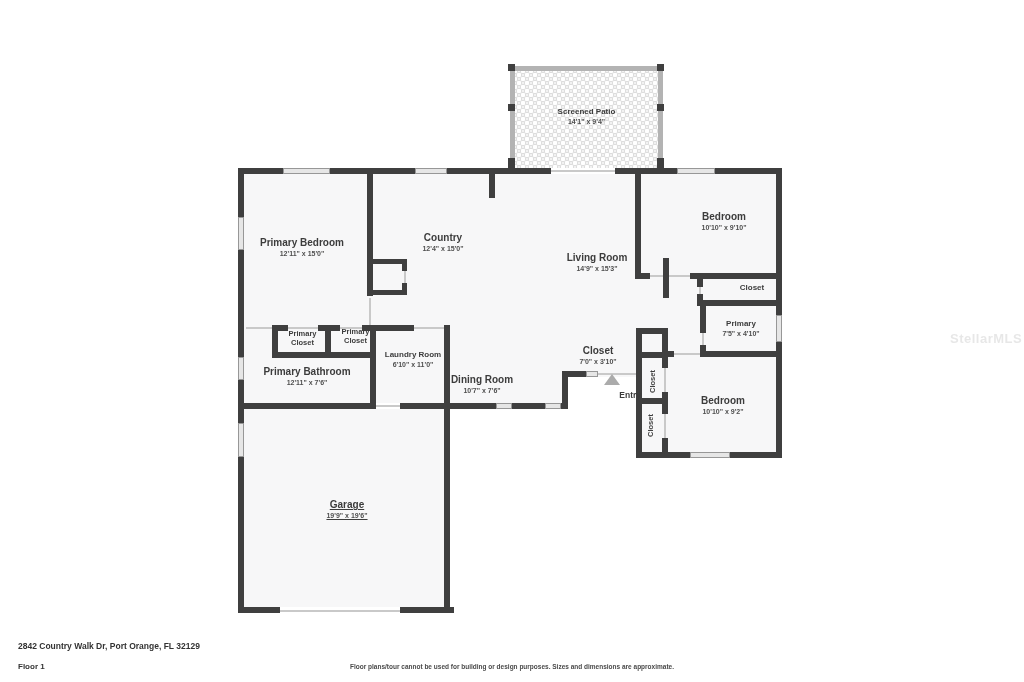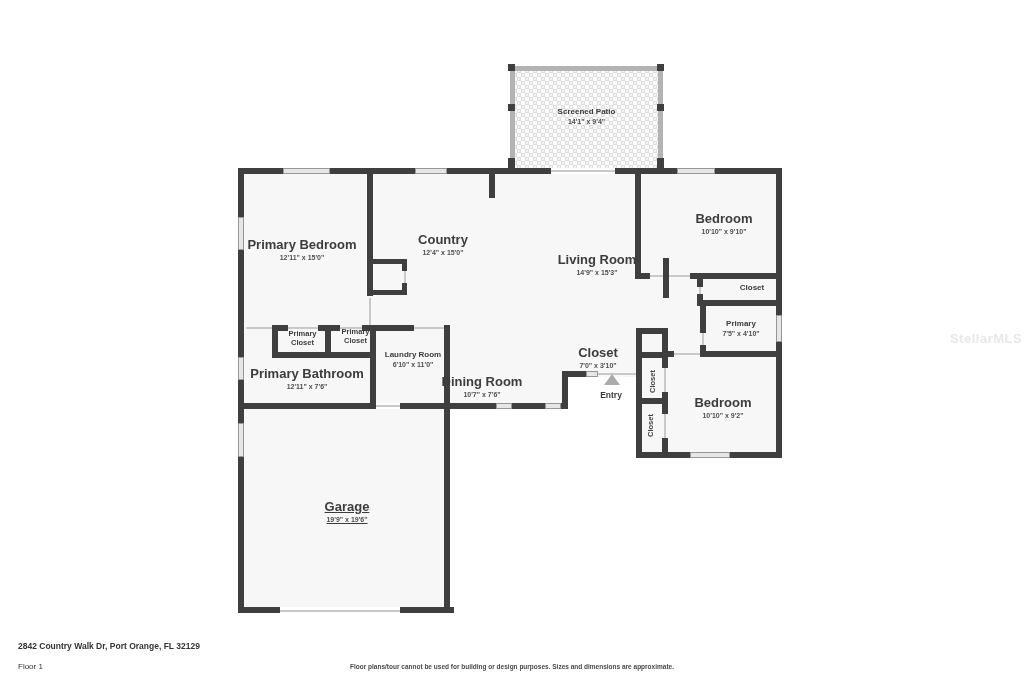--- a/index.html
+++ b/index.html
@@ -11,28 +11,28 @@
   .win{position:absolute;background:#e6e6e6;border:1px solid #979797;box-sizing:border-box;}
   .gap{position:absolute;background:#ffffff;}
   .dl{position:absolute;background:#c9c9c9;}
   .pw{position:absolute;background:#b3b3b3;}
   .post{position:absolute;background:#3f3f3f;width:7px;height:7px;}
   .hex{position:absolute;background-color:#f2f2f2;
        background-image:radial-gradient(circle,#ffffff 2px,#dadada 2.6px,rgba(0,0,0,0) 3.2px),
                         radial-gradient(circle,#ffffff 2px,#dadada 2.6px,rgba(0,0,0,0) 3.2px);
        background-position:0 0,4px 4px;background-size:8px 8px;}
   .label{position:absolute;text-align:center;color:#3c3c3c;}
-  .label .nm{display:block;font-weight:700;font-size:13px;line-height:1.2;}
+  .label .nm{display:block;font-weight:700;font-size:10px;line-height:1.2;}
   .label .nm.sm{font-size:8px;}
   .label .dm{display:block;font-weight:600;font-size:7px;color:#4f4f4f;margin-top:1px;}
   .vlabel{transform:rotate(-90deg);transform-origin:center center;}
   .tri{position:absolute;width:0;height:0;border-left:8px solid transparent;
        border-right:8px solid transparent;border-bottom:11px solid #ababab;}
   .addr{position:absolute;left:18px;top:641px;font-size:8.5px;font-weight:700;color:#333333;}
-  .flr{position:absolute;left:18px;top:662px;font-size:8px;font-weight:400;color:#333333;}
+  .flr{position:absolute;left:18px;top:662px;font-size:8px;font-weight:700;color:#333333;}
   .disc{position:absolute;left:0;top:663px;width:1024px;text-align:center;
         font-size:6.5px;font-weight:600;color:#4a4a4a;}
   .wm{position:absolute;left:950px;top:331px;font-size:13px;font-weight:700;
       color:#d8d8d8;opacity:.6;letter-spacing:.5px;}
 </style>
 </head>
 <body>
 
 <div class="plan">
 
@@ -197,21 +197,21 @@
     <span class="nm">Bedroom</span>
     <span class="dm">10'10" x 9'2"</span>
   </div>
   <div class="label" style="left:297px;top:499px;width:100px;text-decoration:underline;">
     <span class="nm">Garage</span>
     <span class="dm">19'9" x 19'6"</span>
   </div>
 
   <div class="tri" style="left:604px;top:374px;"></div>
   <div class="label" style="left:581px;top:390px;width:60px;">
-    <span class="nm" style="font-size:8.5px;">Entry</span>
+    <span class="nm" style="font-size:8.5px;text-align:right;">Entry</span>
   </div>
 
   <div class="addr">2842 Country Walk Dr, Port Orange, FL 32129</div>
   <div class="flr">Floor 1</div>
   <div class="disc">Floor plans/tour cannot be used for building or design purposes. Sizes and dimensions are approximate.</div>
   <div class="wm">StellarMLS</div>
 
 </div>
 
 </body></html>

